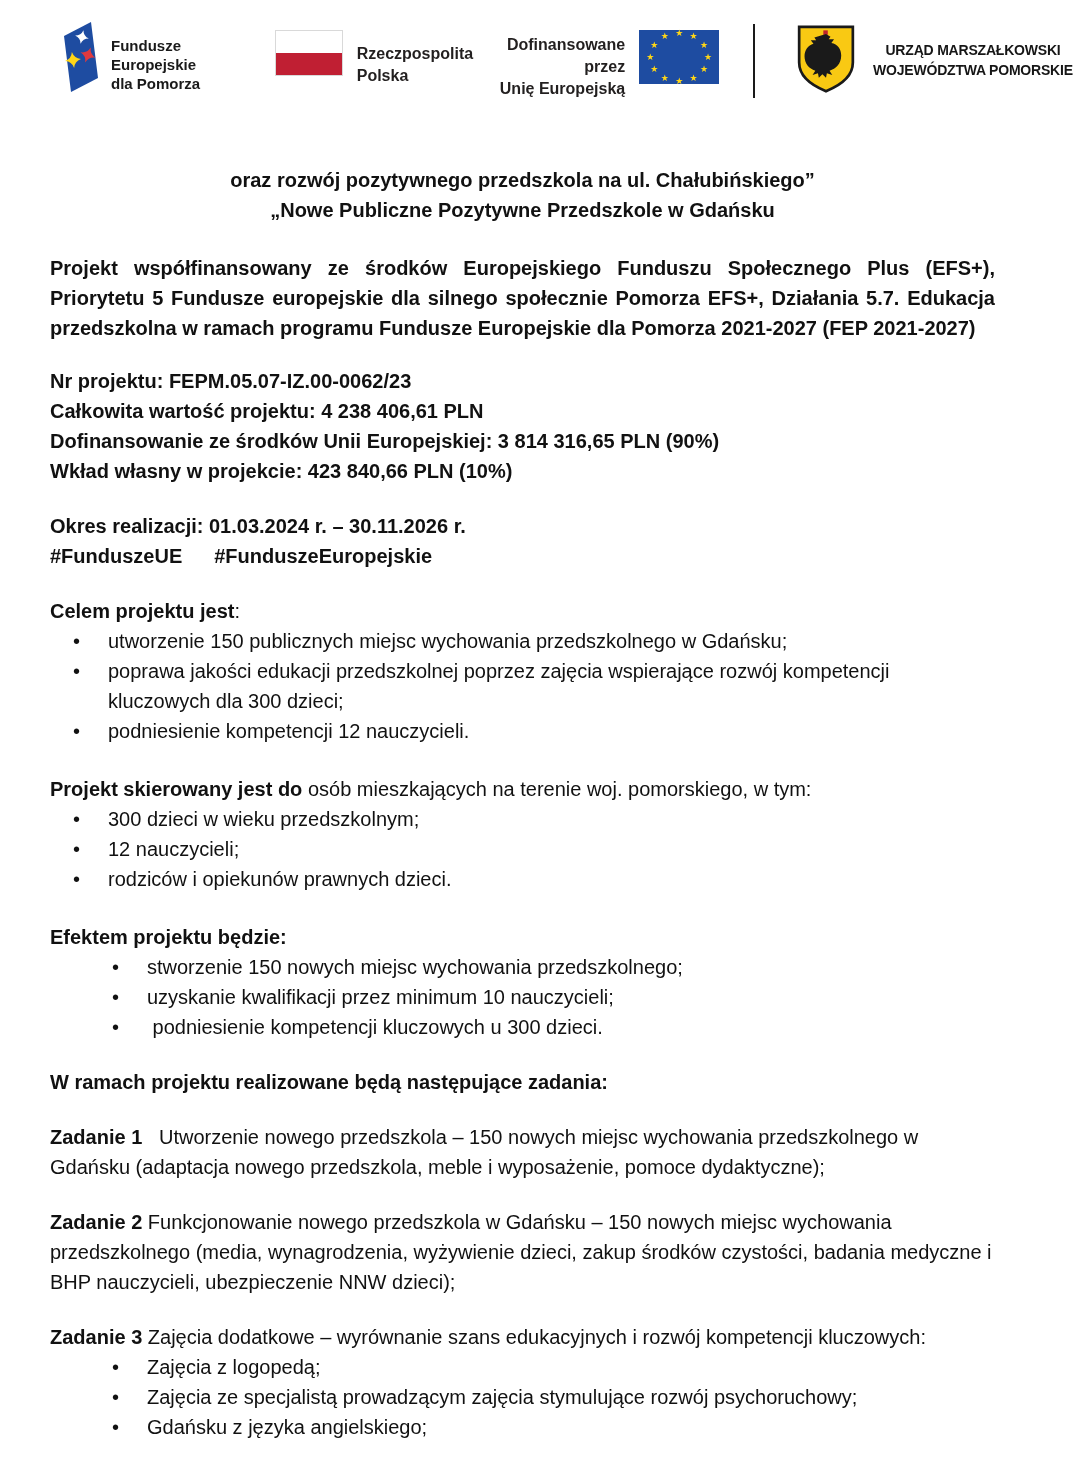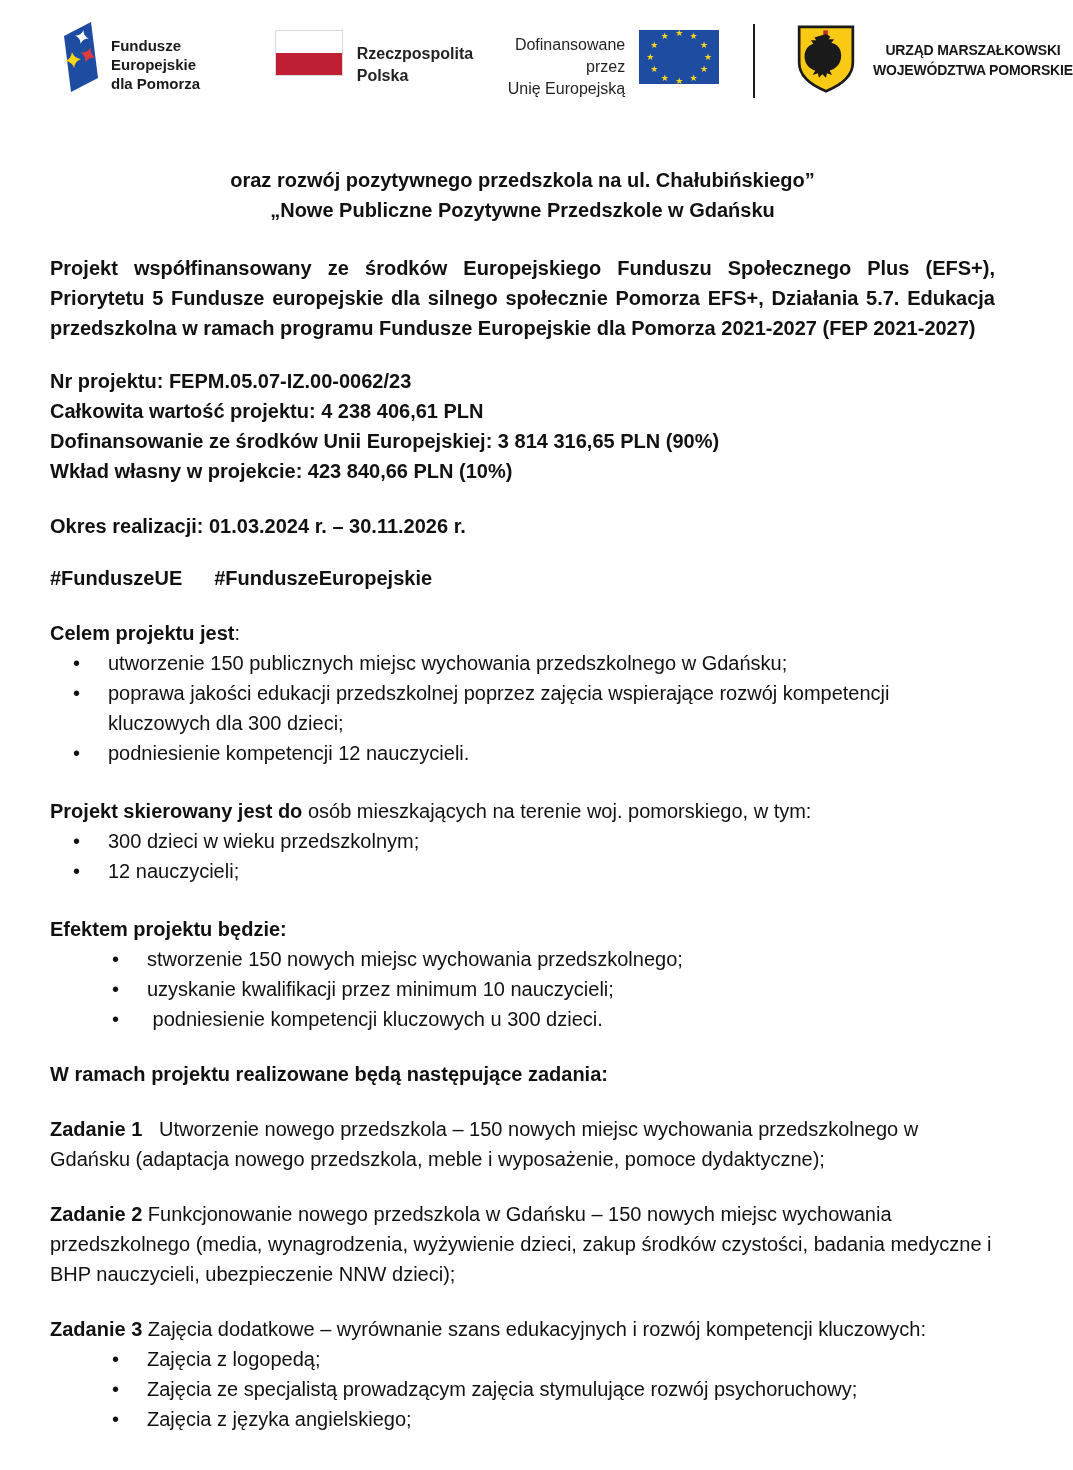--- a/index.html
+++ b/index.html
@@ -31,37 +31,37 @@
   }
   .logo-fe{display:flex;gap:11px;}
   .fe-flag{width:40px;height:70px;flex:0 0 auto;}
   .fe-text{margin-top:14px;font-weight:bold;font-size:15px;line-height:19px;color:#1a1a1a;}
   .logo-pl{display:flex;gap:14px;margin-left:22px;}
   .pl-flag{margin-top:8px;width:68px;height:46px;border:1px solid #d9d9d9;box-sizing:border-box;}
   .pl-flag .w{height:50%;background:#fff;}
   .pl-flag .r{height:50%;background:var(--poland-flag-red);}
   .pl-text{margin-top:21px;font-weight:bold;font-size:16px;line-height:22px;color:#221f1f;}
   .logo-eu{display:flex;gap:14px;margin-left:14px;}
-  .eu-text{margin-top:12px;width:138px;text-align:right;font-weight:normal;font-size:16px;line-height:22px;color:#221f1f;}
+  .eu-text{margin-top:12px;width:138px;text-align:right;font-weight:bold;font-size:16px;line-height:22px;color:#221f1f;}
   .eu-flag{position:relative;margin-top:8px;width:80px;height:54px;background:var(--eu-flag-blue);}
   .eu-star{position:absolute;transform:translate(-50%,-50%);color:var(--eu-star-yellow);font-size:9px;line-height:9px;font-family:"DejaVu Sans",sans-serif;}
   .hdr-divider{width:2px;height:74px;background:#1a1a1a;margin-left:34px;margin-top:2px;}
   .logo-um{display:flex;gap:18px;margin-left:42px;}
   .um-crest{width:58px;height:68px;flex:0 0 auto;margin-top:3px;}
   .um-text{margin-top:18px;width:200px;text-align:center;font-weight:bold;font-size:14px;line-height:20px;letter-spacing:-0.2px;color:#161616;white-space:nowrap;}
   
   main.content{margin:0 78px 0 50px;}
   p,ul,h1{margin:0;padding:0;}
   .title{font-size:20px;line-height:30px;font-weight:bold;text-align:center;margin-top:55px;}
   .bold{font-weight:bold;}
   .justify{text-align:justify;}
   .intro{margin-top:28px;}
   .details{margin-top:23px;font-weight:bold;}
   .period{margin-top:25px;}
-  .hashtags{margin-top:22px;}
+  .hashtags{}
   .hashtags span + span{margin-left:32px;}
   .sec-goals{margin-top:25px;}
   .sec-audience{margin-top:28px;}
   .sec-effects{margin-top:28px;}
   .tasks-heading{margin-top:25px;}
   .task{margin-top:25px;}
   ul.blist{list-style:none;}
   ul.blist li{position:relative;padding-left:58px;}
   ul.blist li::before{content:"•";position:absolute;left:23px;top:0;}
   ul.blist.deep li{padding-left:97px;}
@@ -164,20 +164,21 @@
         <li>poprawa jakości edukacji przedszkolnej poprzez zajęcia wspierające rozwój kompetencji kluczowych dla 300 dzieci;</li>
         <li>podniesienie kompetencji 12 nauczycieli.</li>
       </ul>
     </section>
 
     <section class="sec-audience">
       <p><b>Projekt skierowany jest do</b><span> osób mieszkających na terenie woj. pomorskiego, w tym:</span></p>
       <ul class="blist">
         <li>300 dzieci w wieku przedszkolnym;</li>
         <li>12 nauczycieli;</li>
+        <li>rodziców i opiekunów prawnych dzieci.</li>
       </ul>
     </section>
 
     <section class="sec-effects">
       <p class="bold">Efektem projektu będzie:</p>
       <ul class="blist deep">
         <li>stworzenie 150 nowych miejsc wychowania przedszkolnego;</li>
         <li>uzyskanie kwalifikacji przez minimum 10 nauczycieli;</li>
         <li>&nbsp;podniesienie kompetencji kluczowych u 300 dzieci.</li>
       </ul>
@@ -187,18 +188,18 @@
 
     <p class="task"><b>Zadanie 1</b><span>&nbsp;&nbsp; Utworzenie nowego przedszkola – 150 nowych miejsc wychowania przedszkolnego w Gdańsku (adaptacja nowego przedszkola, meble i wyposażenie, pomoce dydaktyczne);</span></p>
 
     <p class="task"><b>Zadanie 2</b><span> Funkcjonowanie nowego przedszkola w Gdańsku – 150 nowych miejsc wychowania przedszkolnego (media, wynagrodzenia, wyżywienie dzieci, zakup środków czystości, badania medyczne i BHP nauczycieli, ubezpieczenie NNW dzieci);</span></p>
 
     <section class="task">
       <p><b>Zadanie 3</b><span> Zajęcia dodatkowe – wyrównanie szans edukacyjnych i rozwój kompetencji kluczowych:</span></p>
       <ul class="blist deep">
         <li>Zajęcia z logopedą;</li>
         <li>Zajęcia ze specjalistą prowadzącym zajęcia stymulujące rozwój psychoruchowy;</li>
-        <li>Zajęcia z języka angielskiego;</li>
+        <li>Gdańsku z języka angielskiego;</li>
       </ul>
     </section>
 
   </main>
 </div>
 
 </body></html>

